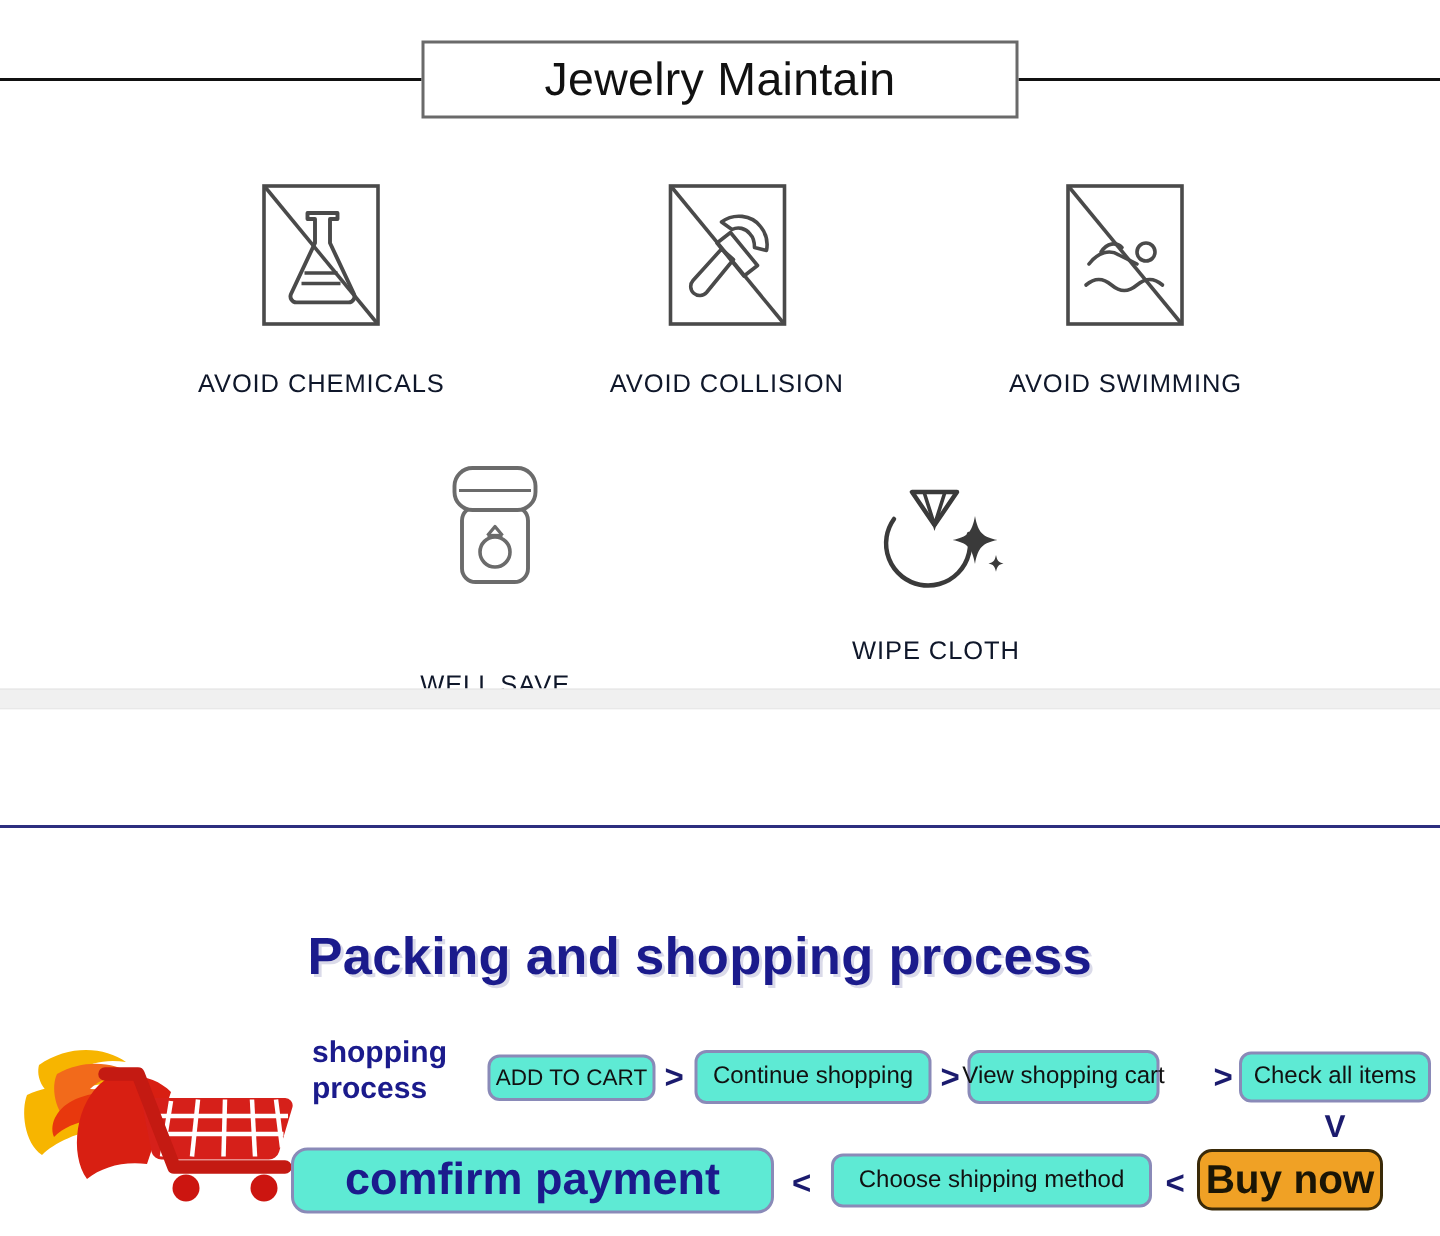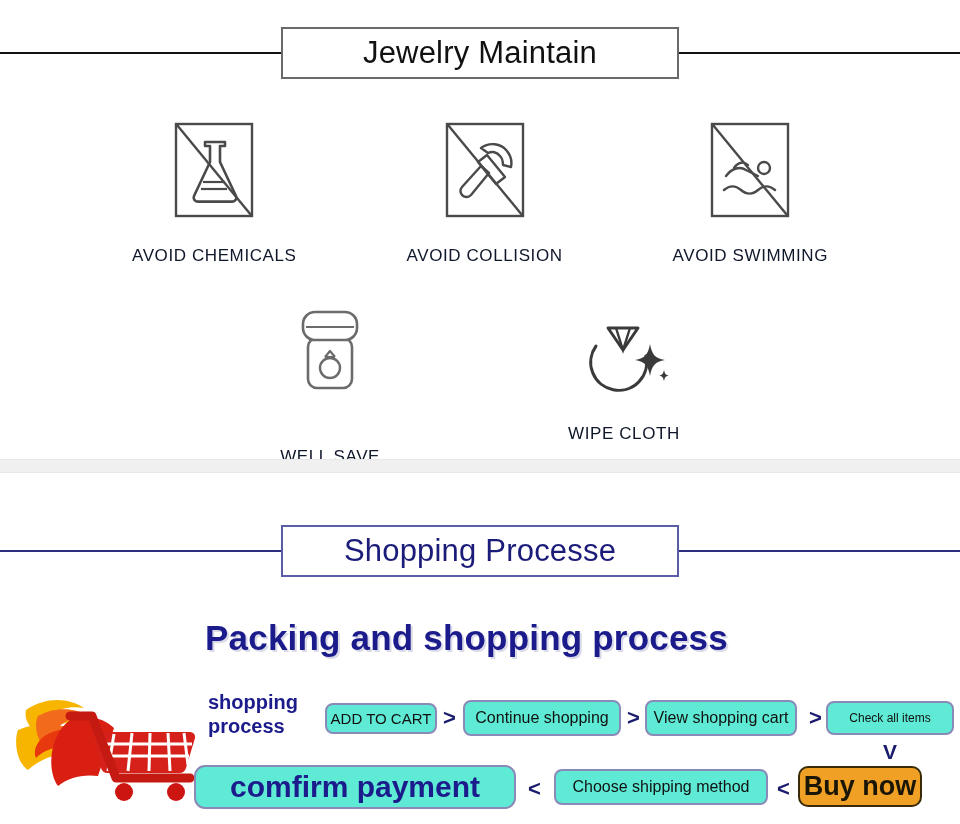--- a/index.html
+++ b/index.html
@@ -173,23 +173,20 @@
       </div>
     </div>
   </div>
 
   <div class="divider"></div>
 
   <div class="sec2">
 
     <div class="title-bar navy" style="top:52px;">
       <div class="rule"></div>
-      <div class="title-box navy">
-        <span class="title-text navy">Shopping Processe</span>
-      </div>
     </div>
   </div>
 
   <div class="packing-title">Packing and shopping process</div>
 
   <div class="cart-wrap">
     <svg width="200" height="130" viewBox="0 0 200 130">
 
       <path d="M18 38 c20 -14 44 -12 58 -2 c-12 -2 -24 0 -32 6 c14 -2 26 2 32 8 c-18 -1 -34 4 -44 12 c-12 -6 -16 -16 -14 -24 z" fill="#f7b500"></path>
       <path d="M10 58 c22 -10 44 -6 56 4 c-14 -2 -26 2 -34 8 c16 0 26 4 32 10 c-20 2 -36 10 -44 18 c-12 -8 -14 -30 -10 -40 z" fill="#f7b500"></path>
@@ -216,24 +213,24 @@
 
   <div class="flow-label" style="left:208px; top:692px;">shopping</div>
   <div class="flow-label" style="left:208px; top:716px;">process</div>
 
   <div class="pill sm" style="left:325px; top:703px; width:112px; height:31px;">ADD TO CART</div>
   <div class="arrow" style="left:443px; top:707px;">&gt;</div>
 
   <div class="pill sm" style="left:463px; top:700px; width:158px; height:36px; font-size:16px;">Continue shopping</div>
   <div class="arrow" style="left:627px; top:707px;">&gt;</div>
 
-  <div class="pill sm" style="left:645px; top:700px; width:152px; height:36px; font-size:16px;">View shopping cart</div>
+  <div class="pill sm" style="left:645px; top:700px; width:128px; height:36px; font-size:16px;">View shopping cart</div>
   <div class="arrow" style="left:809px; top:707px;">&gt;</div>
 
-  <div class="pill sm" style="left:826px; top:701px; width:128px; height:34px; font-size:12px;">Check all items</div>
+  <div class="pill sm" style="left:826px; top:701px; width:128px; height:34px; font-size:16px;">Check all items</div>
   <div class="arrow down" style="left:883px; top:741px;">V</div>
 
   <div class="pill big" style="left:194px; top:765px; width:322px; height:44px;">comfirm payment</div>
   <div class="arrow" style="left:528px; top:778px;">&lt;</div>
 
   <div class="pill sm" style="left:554px; top:769px; width:214px; height:36px; font-size:16px;">Choose shipping method</div>
   <div class="arrow" style="left:777px; top:778px;">&lt;</div>
 
   <div class="pill buy" style="left:798px; top:766px; width:124px; height:41px;">Buy now</div>
 

